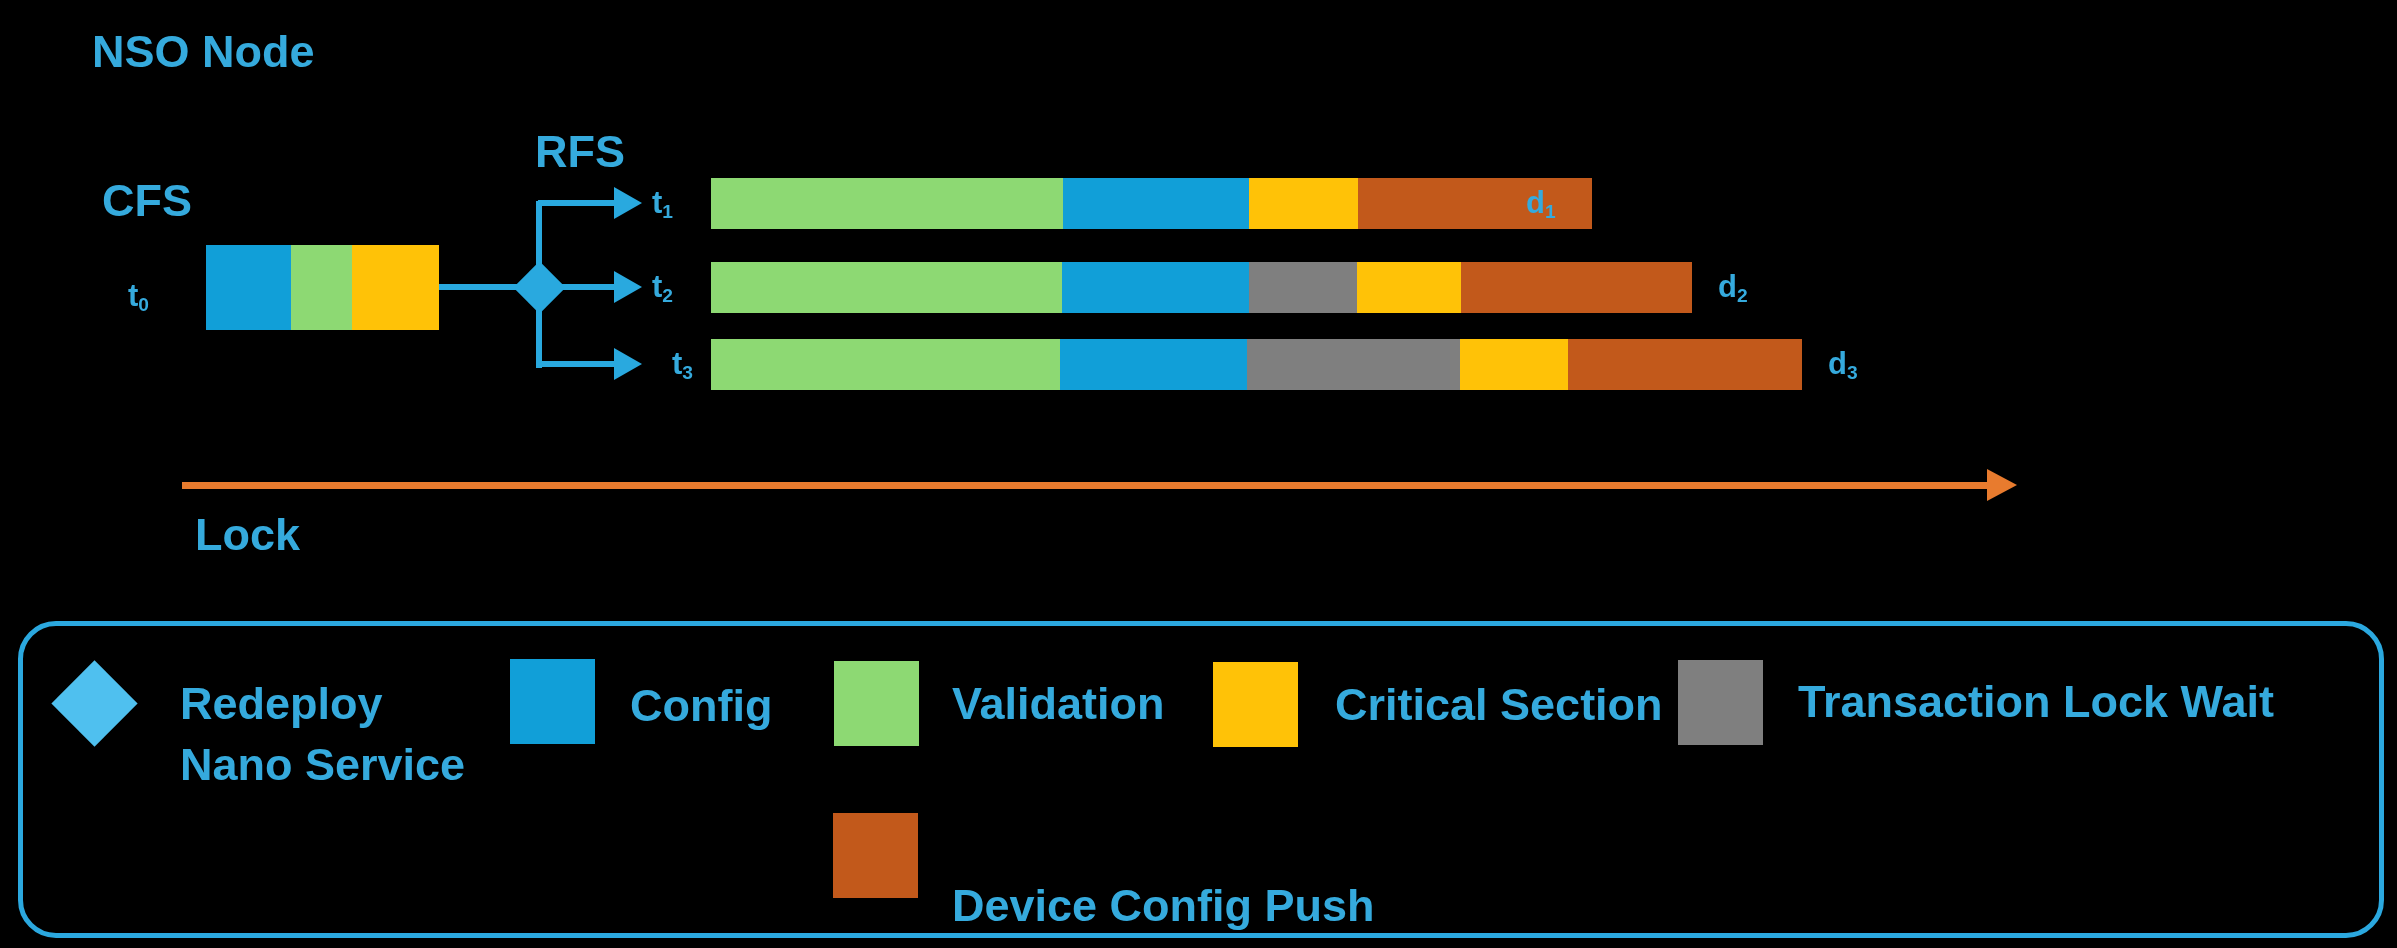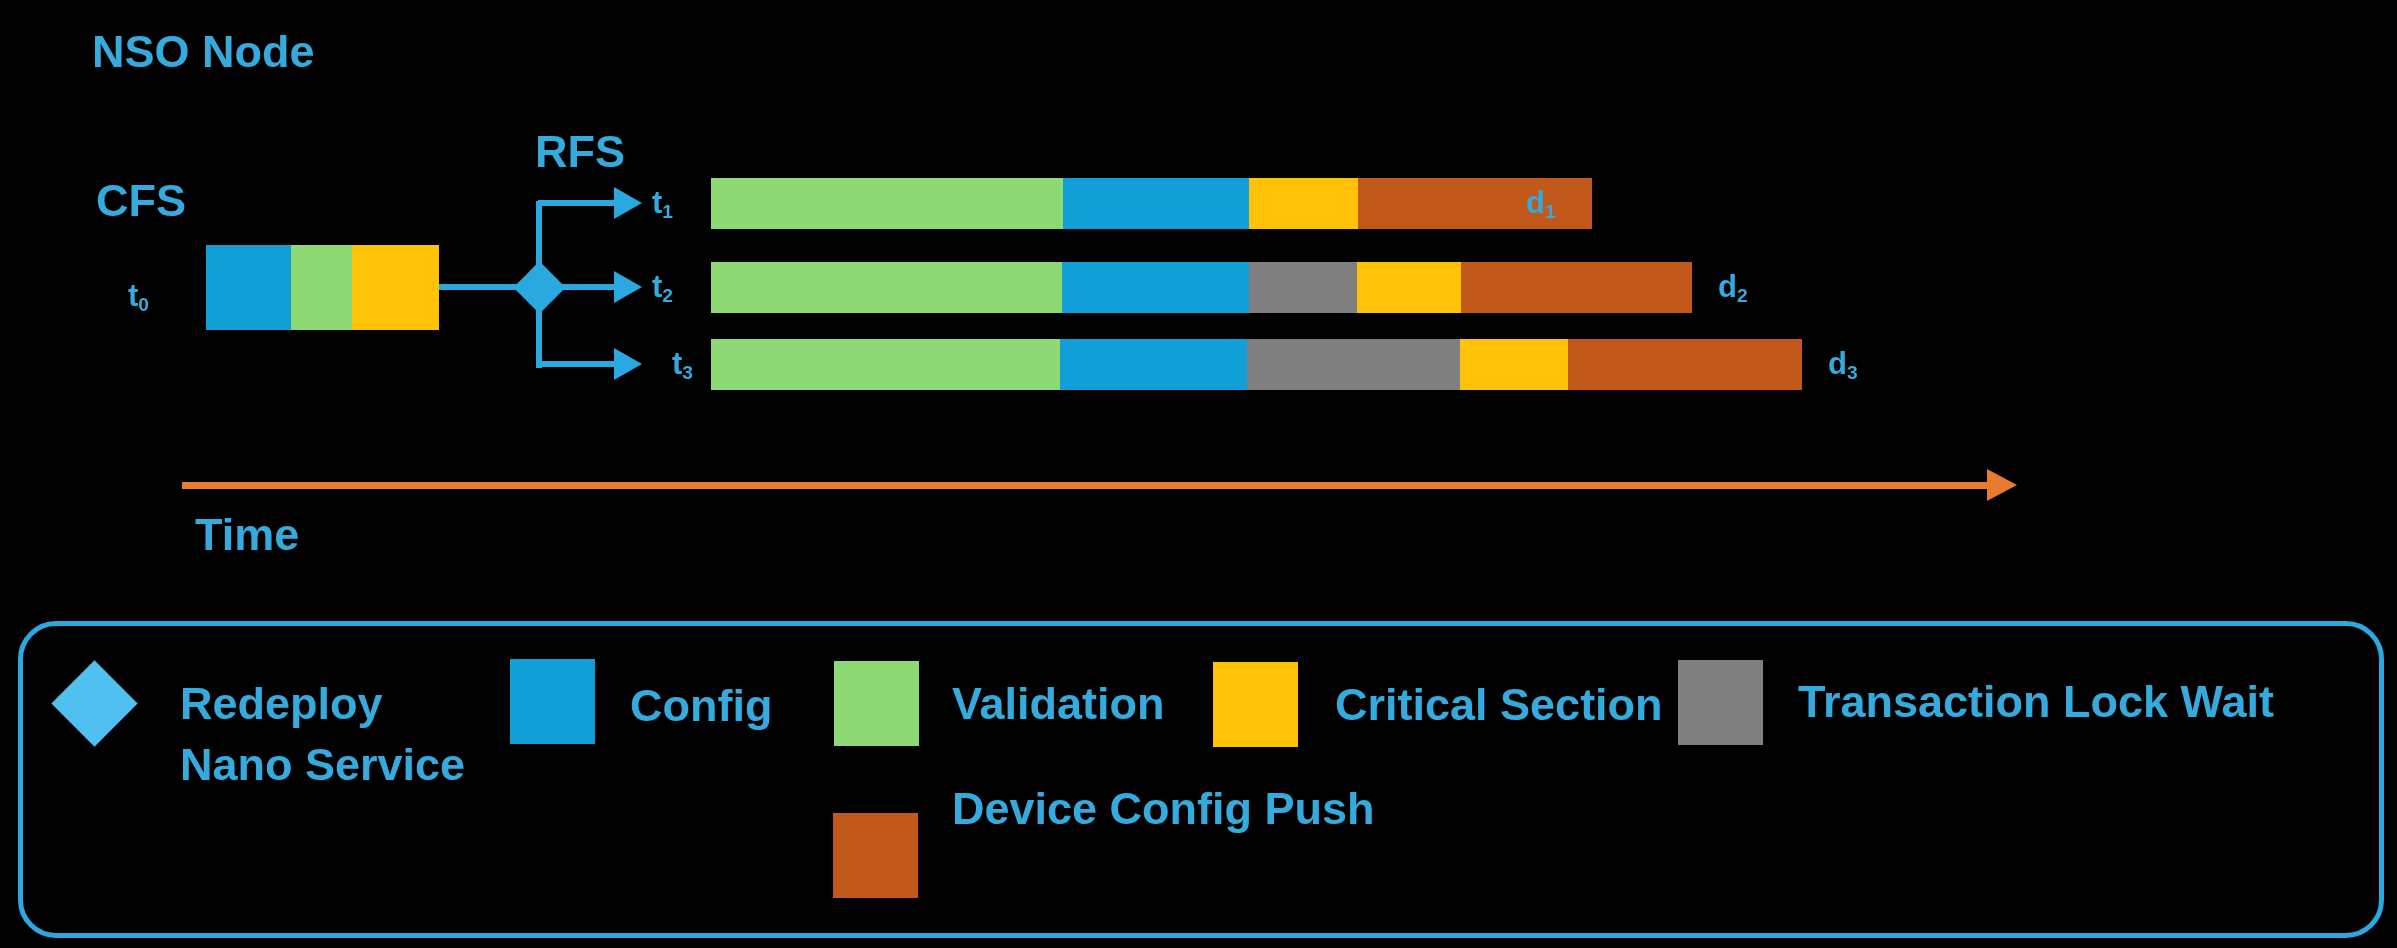--- a/index.html
+++ b/index.html
@@ -17,21 +17,21 @@
               border:5px solid #2BA8DF;border-radius:38px;box-sizing:border-box;}
   .legend-text{position:absolute;color:#35AADD;font-size:45px;line-height:61px;white-space:nowrap;transform:translateY(-50%);}
   .legend-swatch{position:absolute;}
 </style>
 </head>
 <body>
 
 <div id="stage">
 
   <div class="lbl" style="left:92px;top:27px;">NSO Node</div>
-  <div class="lbl" style="left:96px;top:176px;">CFS</div>
+  <div class="lbl" style="left:102px;top:176px;">CFS</div>
   <div class="lbl" style="left:535px;top:127px;">RFS</div>
 
   <div class="tlabel" style="left:128px;top:297px;">
     <span>t</span><span class="sub">0</span>
   </div>
 
   <div id="t0-bar-slot">
       <div class="tbar" style="left: 206px; top: 245px; height: 85px;">
         <span style="width: 85px; background: rgb(17, 159, 216);"></span>
         <span style="width: 61px; background: rgb(141, 217, 115);"></span>
@@ -76,21 +76,21 @@
         <span style="width: 213px; background: rgb(127, 127, 127);"></span>
         <span style="width: 108px; background: rgb(255, 194, 7);"></span>
         <span style="width: 234px; background: rgb(194, 89, 27);"></span>
       </div>
       <div class="tlabel" style="left: 652px; top: 364.5px; margin-left: 20px;"><span>t</span><span class="sub">3</span></div>
       <div class="tlabel" style="left: 1828px; top: 364.5px;"><span>d</span><span class="sub">3</span></div>
     </div>
 
   <div class="hline" style="left:182px;top:482px;width:1805px;height:7px;background:#E87B2E;"></div>
   <div class="arrowhead" style="left:1987px;top:469px;border-top:16px solid transparent;border-bottom:16px solid transparent;border-left:30px solid #E87B2E;"></div>
-  <div class="lbl" style="left:195px;top:510px;">Time</div>
+  <div class="lbl" style="left:195px;top:510px;">Lock</div>
 
   <div id="legend-box"></div>
   <div id="legend-slot">
       <div class="legend-swatch diamond" style="left: 64px; top: 673px; width: 61px; height: 61px; background: rgb(79, 192, 239);"></div>
       <div class="legend-text" style="left: 180px; top: 733.5px;">
         <div>Redeploy</div>
         <div>Nano Service</div>
       </div>
       <div class="legend-swatch" style="left: 510px; top: 659px; width: 85px; height: 85px; background: rgb(17, 159, 216);"></div>
       <div class="legend-text" style="left: 630px; top: 705px;">
@@ -102,18 +102,18 @@
       </div>
       <div class="legend-swatch" style="left: 1213px; top: 662px; width: 85px; height: 85px; background: rgb(255, 194, 7);"></div>
       <div class="legend-text" style="left: 1335px; top: 704px;">
         <div>Critical Section</div>
       </div>
       <div class="legend-swatch" style="left: 1678px; top: 660px; width: 85px; height: 85px; background: rgb(127, 127, 127);"></div>
       <div class="legend-text" style="left: 1798px; top: 701px;">
         <div>Transaction Lock Wait</div>
       </div>
       <div class="legend-swatch" style="left: 833px; top: 813px; width: 85px; height: 85px; background: rgb(194, 89, 27);"></div>
-      <div class="legend-text" style="left: 952px; top: 808px;">
+      <div class="legend-text" style="left: 952px; top: 905px;">
         <div>Device Config Push</div>
       </div>
     </div>
 
 </div>
 
 </body></html>

